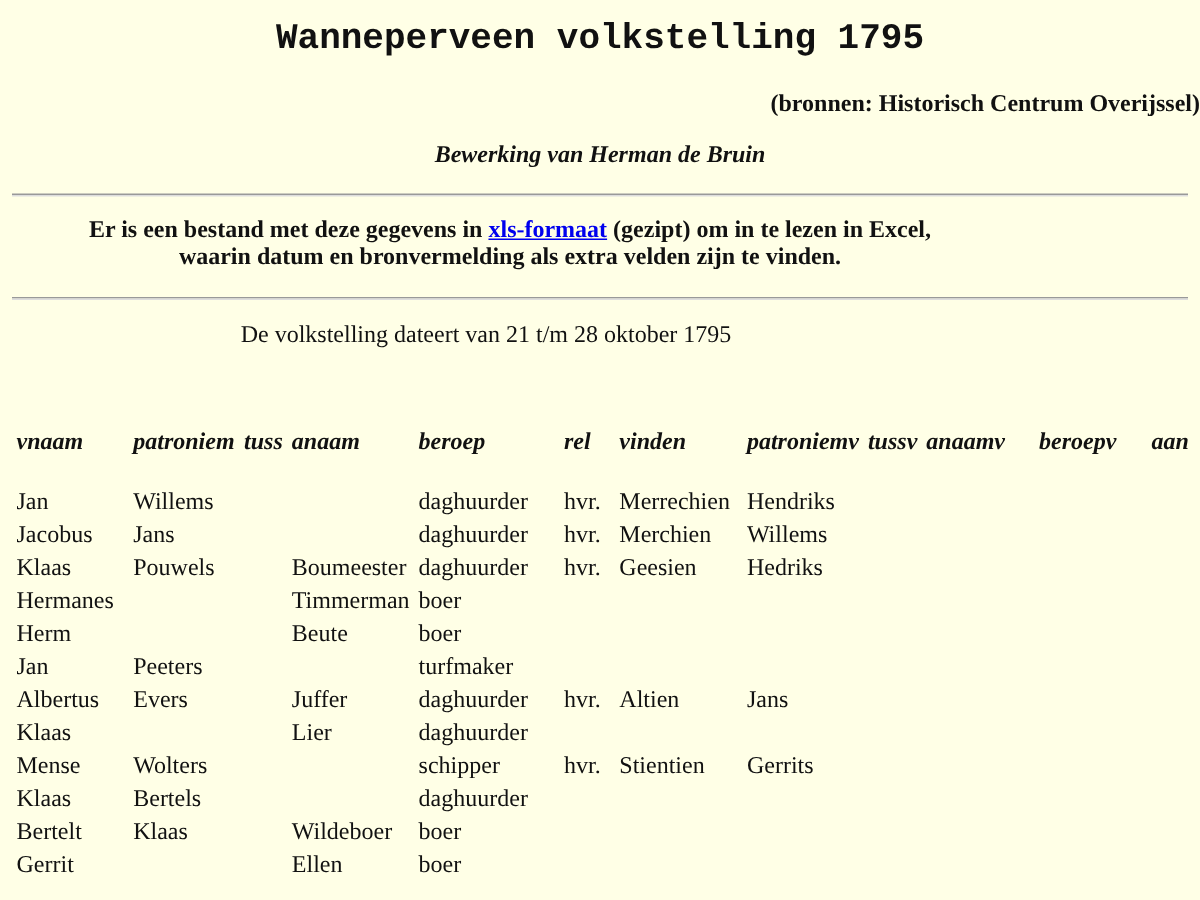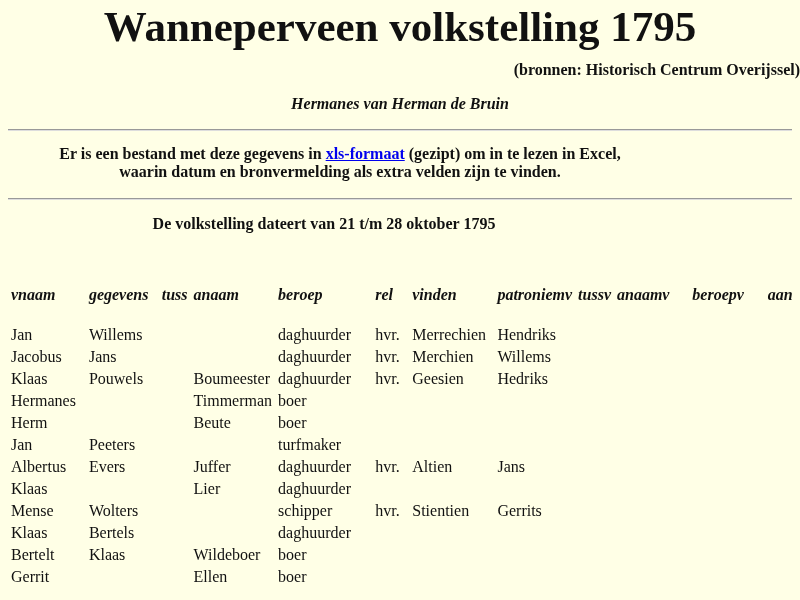--- a/index.html
+++ b/index.html
@@ -5,79 +5,79 @@
   html, body { margin:0; padding:0; }
   body {
     width:800px; height:600px; overflow:hidden;
     background:#ffffe6;
     font-family:"Liberation Serif", serif;
     color:#111;
     position:relative;
   }
   .title {
     position:absolute; left:0; width:800px; top:8px;
-    text-align:center; font-weight:bold; font-size:43px; line-height:38px; margin:0;
+    text-align:center; font-weight:bold; font-size:24px; line-height:38px; margin:0;font-family:Liberation Mono, monospace;
   }
   .subtitle {
     position:absolute; left:0; width:800px; top:60px;
     text-align:right; font-weight:bold; font-size:16px; line-height:20px;
   }
   .author {
     position:absolute; left:0; width:800px; top:94px;
     text-align:center; font-weight:bold; font-style:italic; font-size:16px; line-height:20px;
   }
   hr.rule {
     position:absolute; left:8px; width:784px; margin:0;
     border:0; border-top:1px solid #999; border-bottom:1px solid #ddd; height:0;
   }
   .notice {
     position:absolute; left:0; width:680px; top:145px;
     text-align:center; font-weight:bold; font-size:16px; line-height:18px;
   }
   .notice a { color:#0000ee; text-decoration:underline; }
   .date-line {
     position:absolute; left:0; width:648px; top:214px;
-    text-align:center; font-weight:bold; font-size:16px; line-height:20px;
+    text-align:center; font-weight:normal; font-size:16px; line-height:20px;
   }
   table.census {
     position:absolute; left:8px; top:284px;
     border-collapse:collapse; font-size:16px; white-space:nowrap;
   }
   table.census th {
     font-style:italic; font-weight:bold; text-align:left;
     padding:0 3px 0 3px; height:22px; vertical-align:middle;
   }
   table.census td { padding:0 3px; height:22px; text-align:left; }
   tr.spacer td { height:18px; }
   .c0{width:73px}.c1{width:68px}.c2{width:24px}.c3{width:77px}.c4{width:94px}
   .c5{width:32px}.c6{width:80px}.c7{width:66px}.c8{width:28px}.c9{width:72px}.c10{width:72px}.c11{width:30px}
 </style>
 </head>
 <body>
 
 <h1 class="title">Wanneperveen volkstelling 1795</h1>
 <div class="subtitle">(bronnen: Historisch Centrum Overijssel)</div>
-<div class="author">Hermanes van Herman de Bruin</div>
+<div class="author">Bewerking van Herman de Bruin</div>
 
 <hr class="rule" style="top:129px">
 
 <div class="notice">
   <span>Er is een bestand met deze gegevens in </span><a href="#">xls-formaat</a><span> (gezipt) om in te lezen in Excel,</span><br>
   <span>waarin datum en bronvermelding als extra velden zijn te vinden.</span>
 </div>
 
 <hr class="rule" style="top:198px">
 
 <div class="date-line">De volkstelling dateert van 21 t/m 28 oktober 1795</div>
 
 <table class="census">
   <thead>
     <tr id="hdr">
         <th class="c0">vnaam</th>
-        <th class="c1">gegevens</th>
+        <th class="c1">patroniem</th>
         <th class="c2">tuss</th>
         <th class="c3">anaam</th>
         <th class="c4">beroep</th>
         <th class="c5">rel</th>
         <th class="c6">vinden</th>
         <th class="c7">patroniemv</th>
         <th class="c8">tussv</th>
         <th class="c9">anaamv</th>
         <th class="c10">beroepv</th>
         <th class="c11">aan</th>

